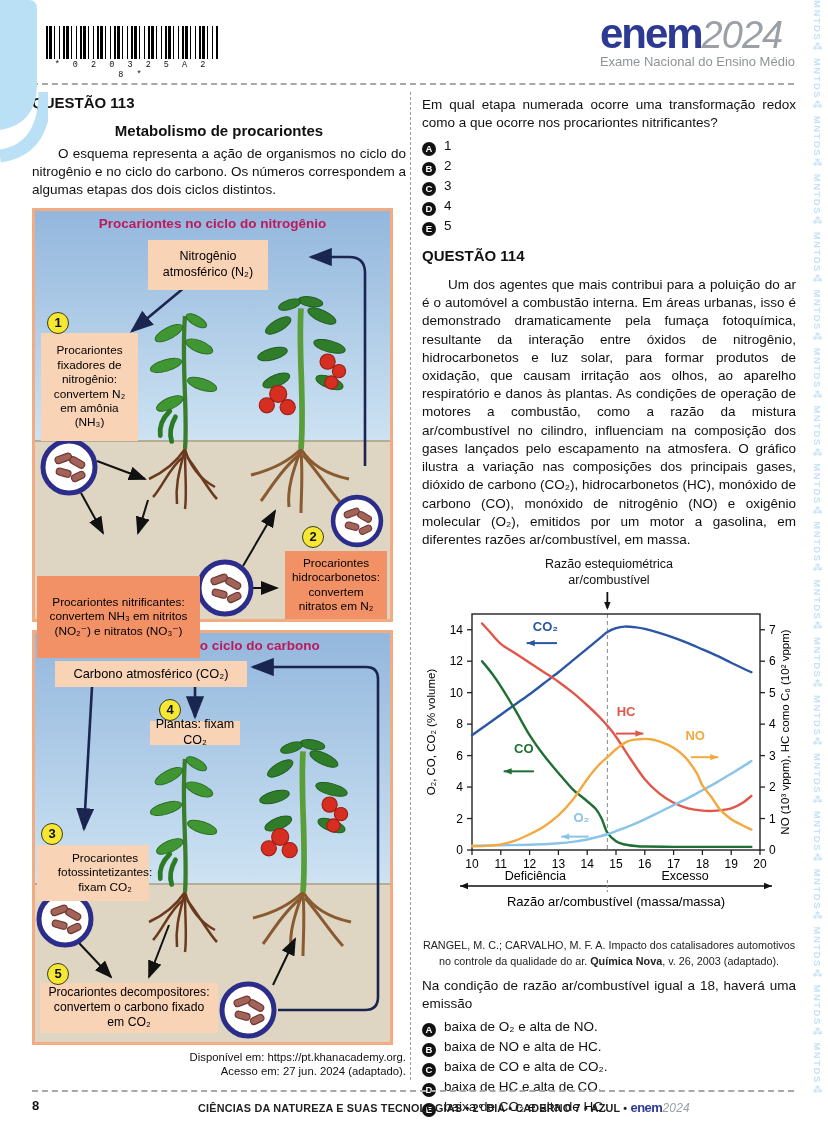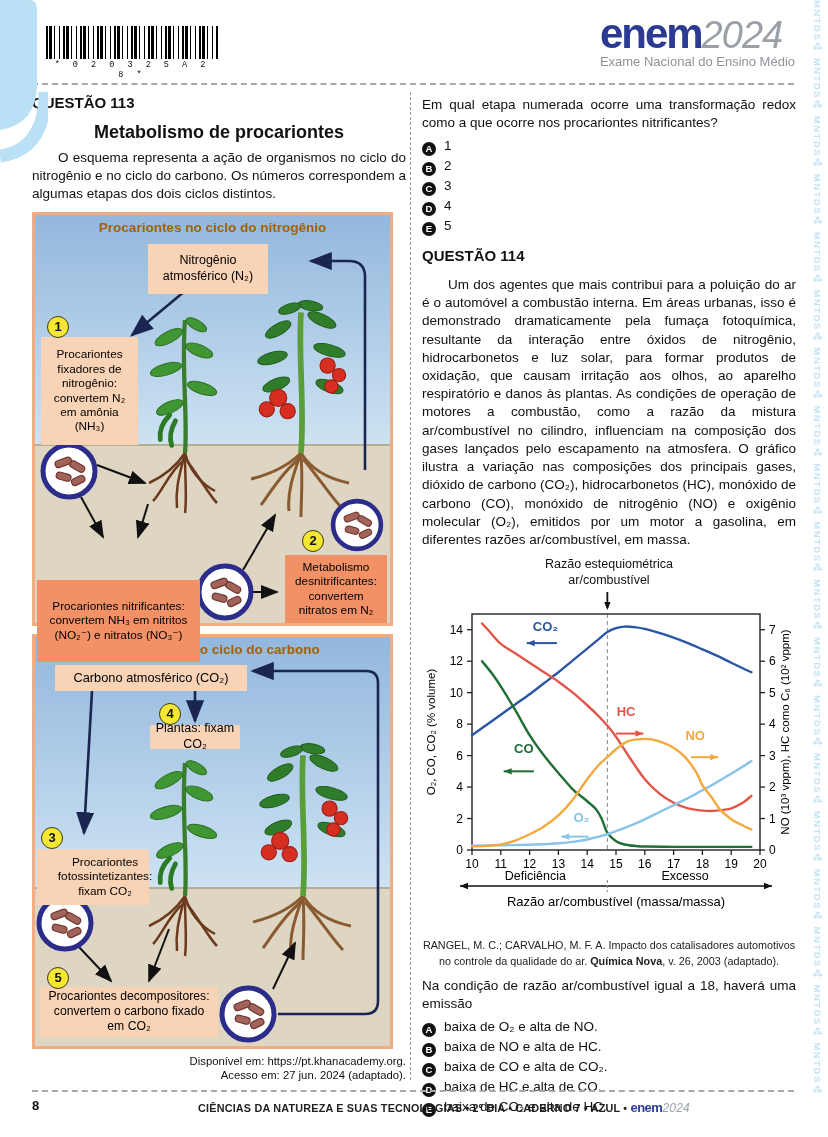--- a/index.html
+++ b/index.html
@@ -22,33 +22,33 @@
   .hdr-divider{position:absolute;left:32px;right:34px;top:83px;border-top:2px dashed #a8a8a8;}
   .v-divider{position:absolute;left:410px;top:92px;height:988px;border-left:1.5px dashed #9a9a9a;}
   
   .col-left{position:absolute;left:32px;top:92px;width:374px;}
   .col-right{position:absolute;left:422px;top:92px;width:374px;}
   .qhead{display:flex;align-items:center;}
   .qhead .qtitle{font-size:15px;font-weight:bold;white-space:nowrap;}
   .qbar{flex:1;margin-left:10px;padding-top:2px;}
   .qbar .b1{height:4px;width:55%;margin-left:14px;background:linear-gradient(90deg,#eaf6fc,#bfe5f6);}
   .qbar .b2{height:7px;margin-top:1px;background:linear-gradient(90deg,#d4ecf9 0%,#a9daf1 55%,#c6e7f7 100%);}
-  .subtitle{font-weight:bold;text-align:center;font-size:18px;margin:10px 0 6px;}
+  .subtitle{font-weight:bold;text-align:center;font-size:15px;margin:10px 0 6px;}
   .para{font-size:13.5px;line-height:1.35;text-align:justify;}
   .para.indent{text-indent:26px;}
   
   .opt{display:flex;align-items:baseline;margin:4.5px 0;font-size:13.5px;}
   .opt-letter{flex:0 0 auto;width:14px;height:14px;border-radius:50%;background:#111;color:#fff;
       font-size:9.5px;font-weight:bold;display:inline-flex;align-items:center;justify-content:center;
       margin-right:8px;position:relative;top:2px;}
   
   .diagram{position:relative;width:361px;background:#fff;border:3px solid #f3ab81;box-sizing:border-box;}
   .diagram .sky{position:absolute;left:0;top:0;right:0;background:linear-gradient(#93b7dd,#cfe4f3);}
   .diagram .soil{position:absolute;left:0;right:0;bottom:0;background:#ded6c2;border-top:2px solid #b6ad96;}
-  .dg-title{position:absolute;left:0;right:0;top:5px;text-align:center;font-weight:bold;font-size:13.5px;color:#a16207;z-index:2;}
+  .dg-title{position:absolute;left:0;right:0;top:5px;text-align:center;font-weight:bold;font-size:13.5px;color:#be185d;z-index:2;}
   .dg-box{position:absolute;background:#f9d3b6;text-align:center;font-size:11.8px;line-height:1.22;
           padding:3px 4px;color:#000;z-index:3;box-sizing:border-box;display:flex;align-items:center;justify-content:center;}
   .dg-box.orange{background:#f29066;}
   .num-badge{position:absolute;width:22px;height:22px;border-radius:50%;background:#f7e735;border:1.6px solid #3c3c18;
              display:flex;align-items:center;justify-content:center;font-weight:bold;font-size:13px;z-index:4;box-sizing:border-box;}
   .dg-svg{position:absolute;left:0;top:0;z-index:2;}
   .source{font-size:11.3px;text-align:right;line-height:1.3;margin-top:5px;}
   
   .chart-anno{text-align:center;font-size:12.5px;line-height:1.25;margin-top:8px;}
   .citation{font-size:10.8px;text-align:center;line-height:1.4;margin-top:4px;color:#222;}
@@ -182,21 +182,21 @@
         </g>
         <use href="#bact" transform="translate(34,256)"></use>
         <use href="#bact" transform="translate(190,377)"></use>
         <use href="#bact" transform="translate(322,310) scale(0.92)"></use>
       </svg>
       <div class="dg-box" style="left:113px;top:29px;width:120px;height:50px;font-size:12.5px;">Nitrogênio atmosférico (N₂)</div>
       <div class="num-badge" style="left:12px;top:101px;">1</div>
       <div class="dg-box" style="left:6px;top:122px;width:97px;height:108px;">Procariontes fixadores de nitrogênio: convertem N₂ em amônia (NH₃)</div>
       <div class="dg-box orange" style="left:2px;top:330px;width:163px;height:82px;margin-top:35px;">Procariontes nitrificantes: convertem NH₃ em nitritos (NO₂⁻) e nitratos (NO₃⁻)</div>
       <div class="num-badge" style="left:267px;top:315px;">2</div>
-      <div class="dg-box orange" style="left:250px;top:340px;width:102px;height:68px;">Metabolismo desnitrificantes: convertem nitratos em N₂</div>
+      <div class="dg-box orange" style="left:250px;top:340px;width:102px;height:68px;">Procariontes hidrocarbonetos: convertem nitratos em N₂</div>
     </div>
 
     <div class="diagram" style="height:415px;margin-top:8px;">
       <div class="sky" style="height:258px"></div>
       <div class="soil" style="height:157px"></div>
       <div class="dg-title">Procariontes no ciclo do carbono</div>
       <svg class="dg-svg" width="355" height="409">
         <defs>
           <marker id="mC" markerWidth="9" markerHeight="7" refX="8" refY="3.5" orient="auto">
               <path d="M0,0 L9,3.5 L0,7 Z" fill="#111"></path>

